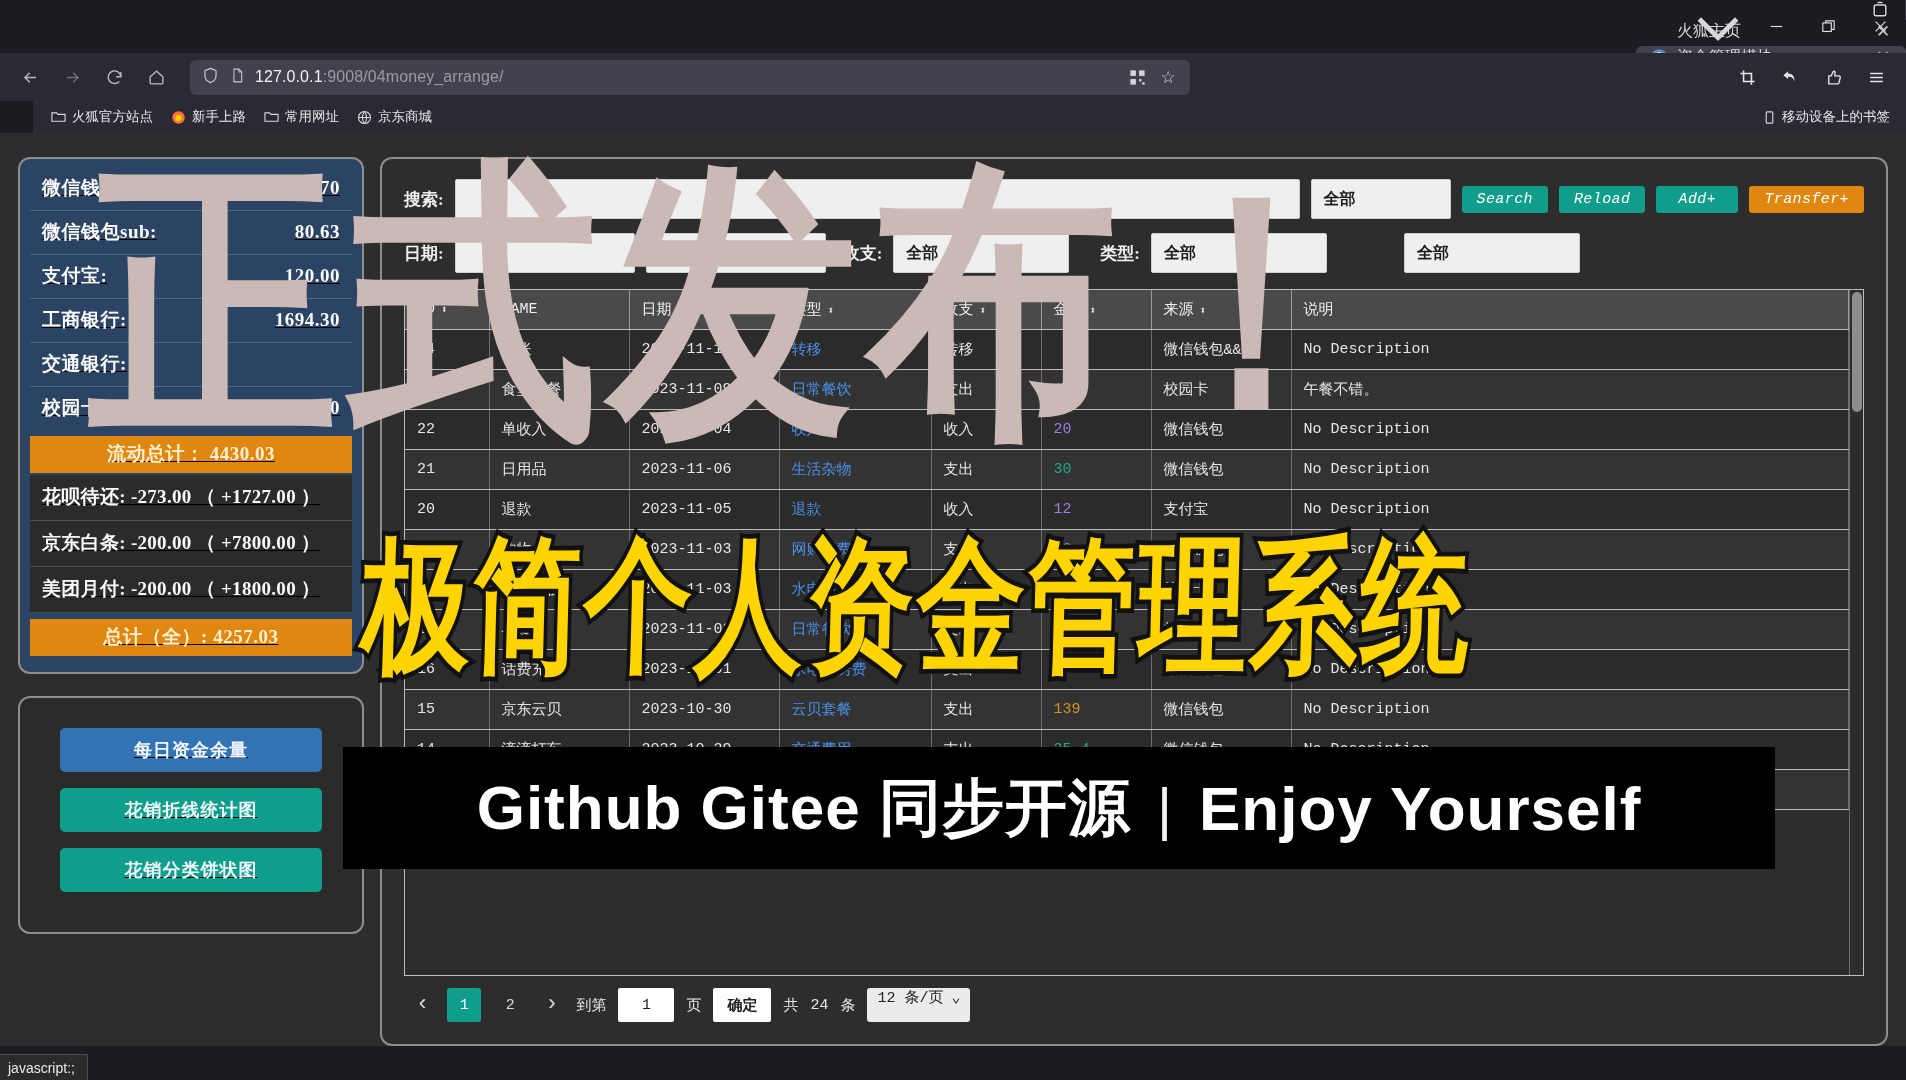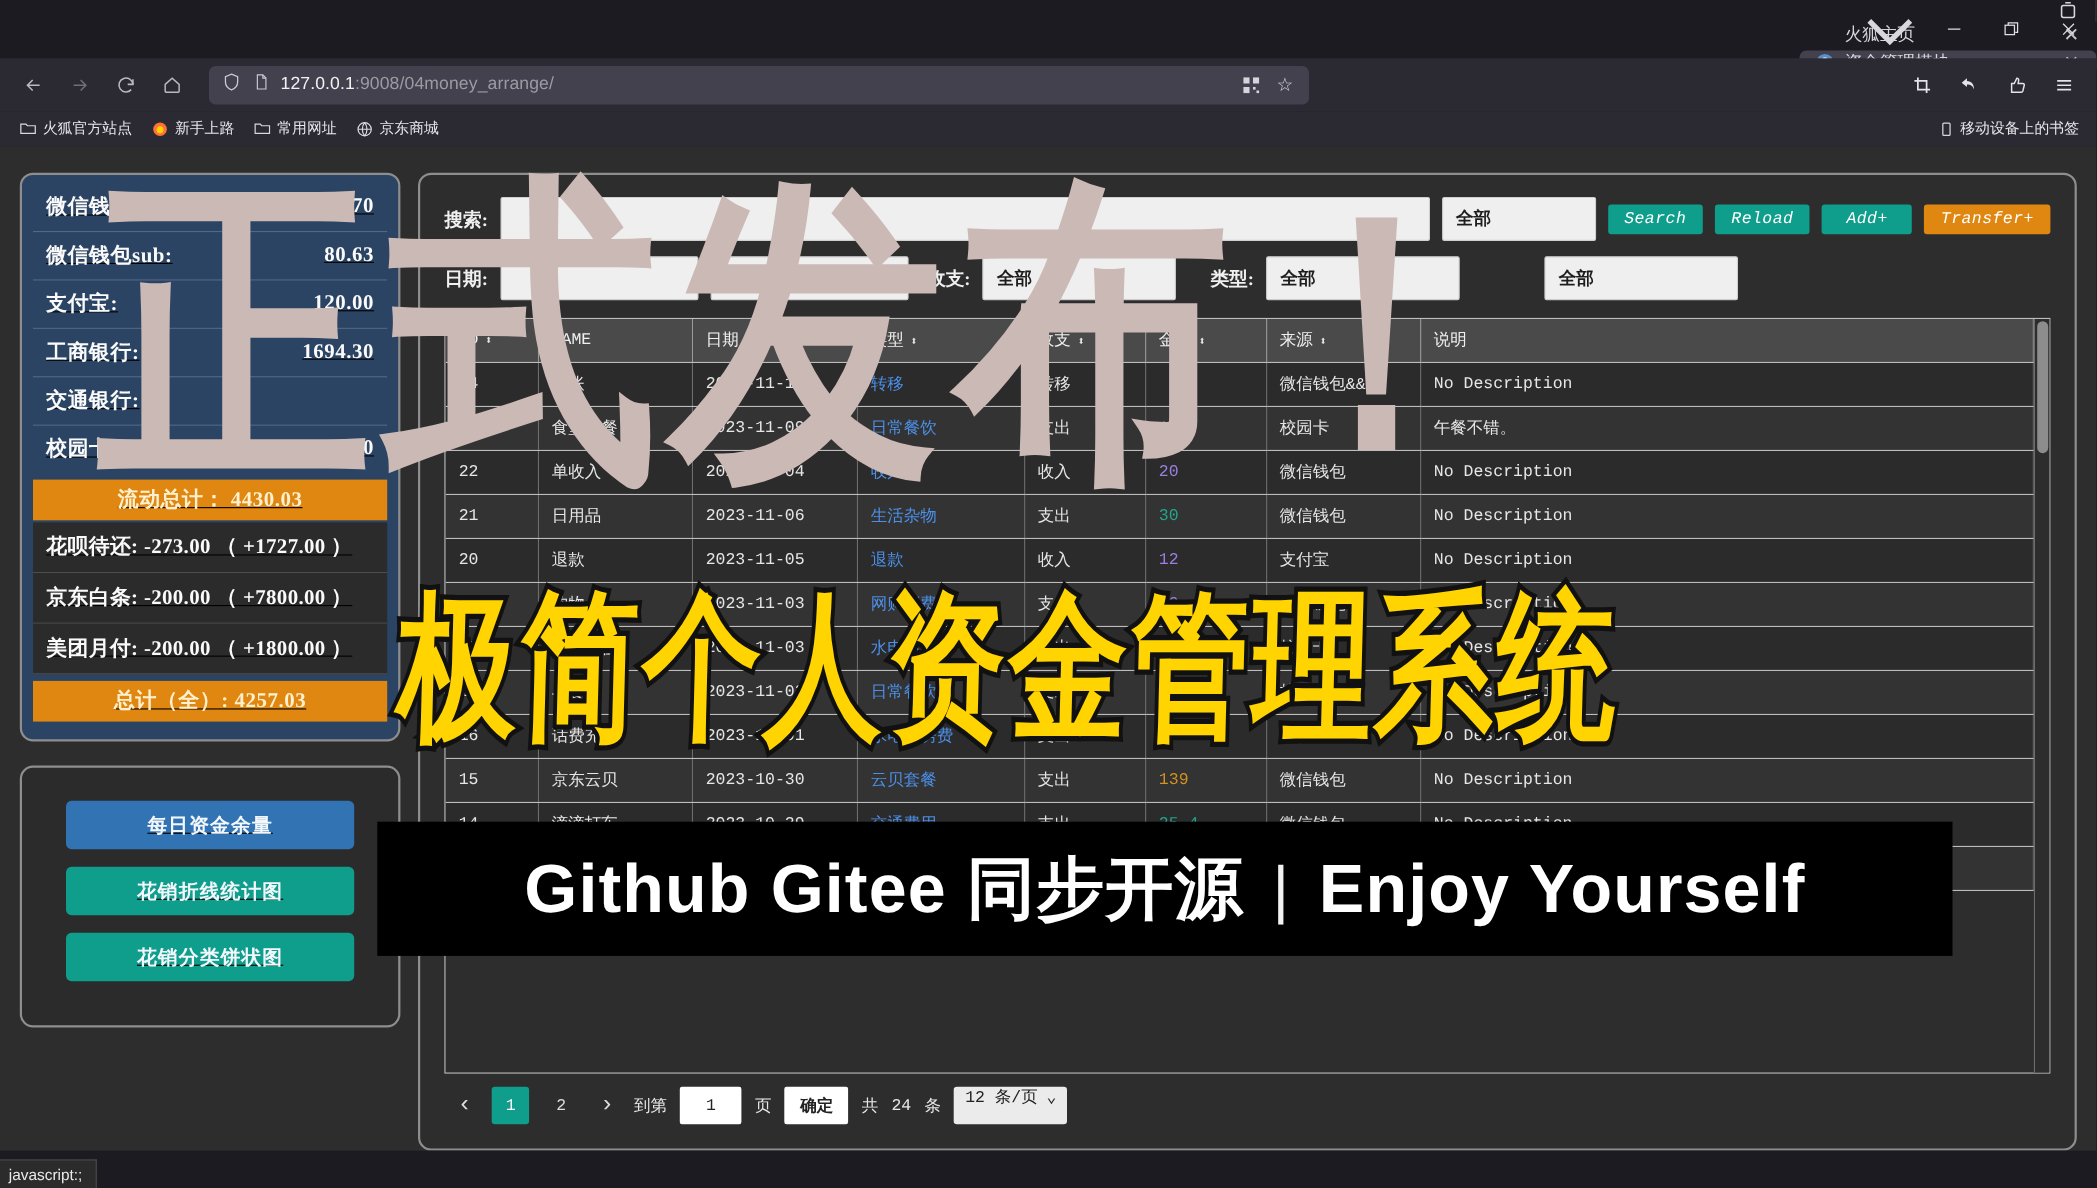--- a/index.html
+++ b/index.html
@@ -57,21 +57,21 @@
   .urlbar .u-txt { font-size: 16px; color: #f2f2f4; white-space: nowrap; letter-spacing:.1px;}
   .urlbar .u-txt .dim { color: #9b9ba4; }
   .urlbar .spacer { flex: 1; }
   .urlbar .qr { width: 22px; height: 22px; display:flex;align-items:center;justify-content:center;}
   .urlbar .star { width: 22px; height: 22px; display:flex;align-items:center;justify-content:center;color:#d5d5db;font-size:17px;}
   .nav-right { display: flex; align-items: center; gap: 3px; margin-left: auto; }
   .nav-right .navbtn { width: 40px; }
 
   .bookmarks {
     height: 32px; background: #2b2a33; display: flex; align-items: center;
-    padding: 0 10px; gap: 2px; font-size: 13.5px; color: #e6e6eb; position: relative;
+    padding: 0 10px; gap: 2px; font-size: 13.5px; color: #e6e6eb; position: relative; margin-left: 33px;
   }
   .bm { display: flex; align-items: center; gap: 6px; padding: 3px 8px; border-radius: 4px; white-space:nowrap;}
   .bm .bmi { width: 15px; height: 14px; display:flex;align-items:center;justify-content:center;}
   .bm-right { position: absolute; right: 8px; display:flex; align-items:center; gap:5px; }
 
   
   .page {
     position: absolute; left: 0; top: 133px; width: 1906px; height: 913px;
     background: #2d2d2d; overflow: hidden;
   }

